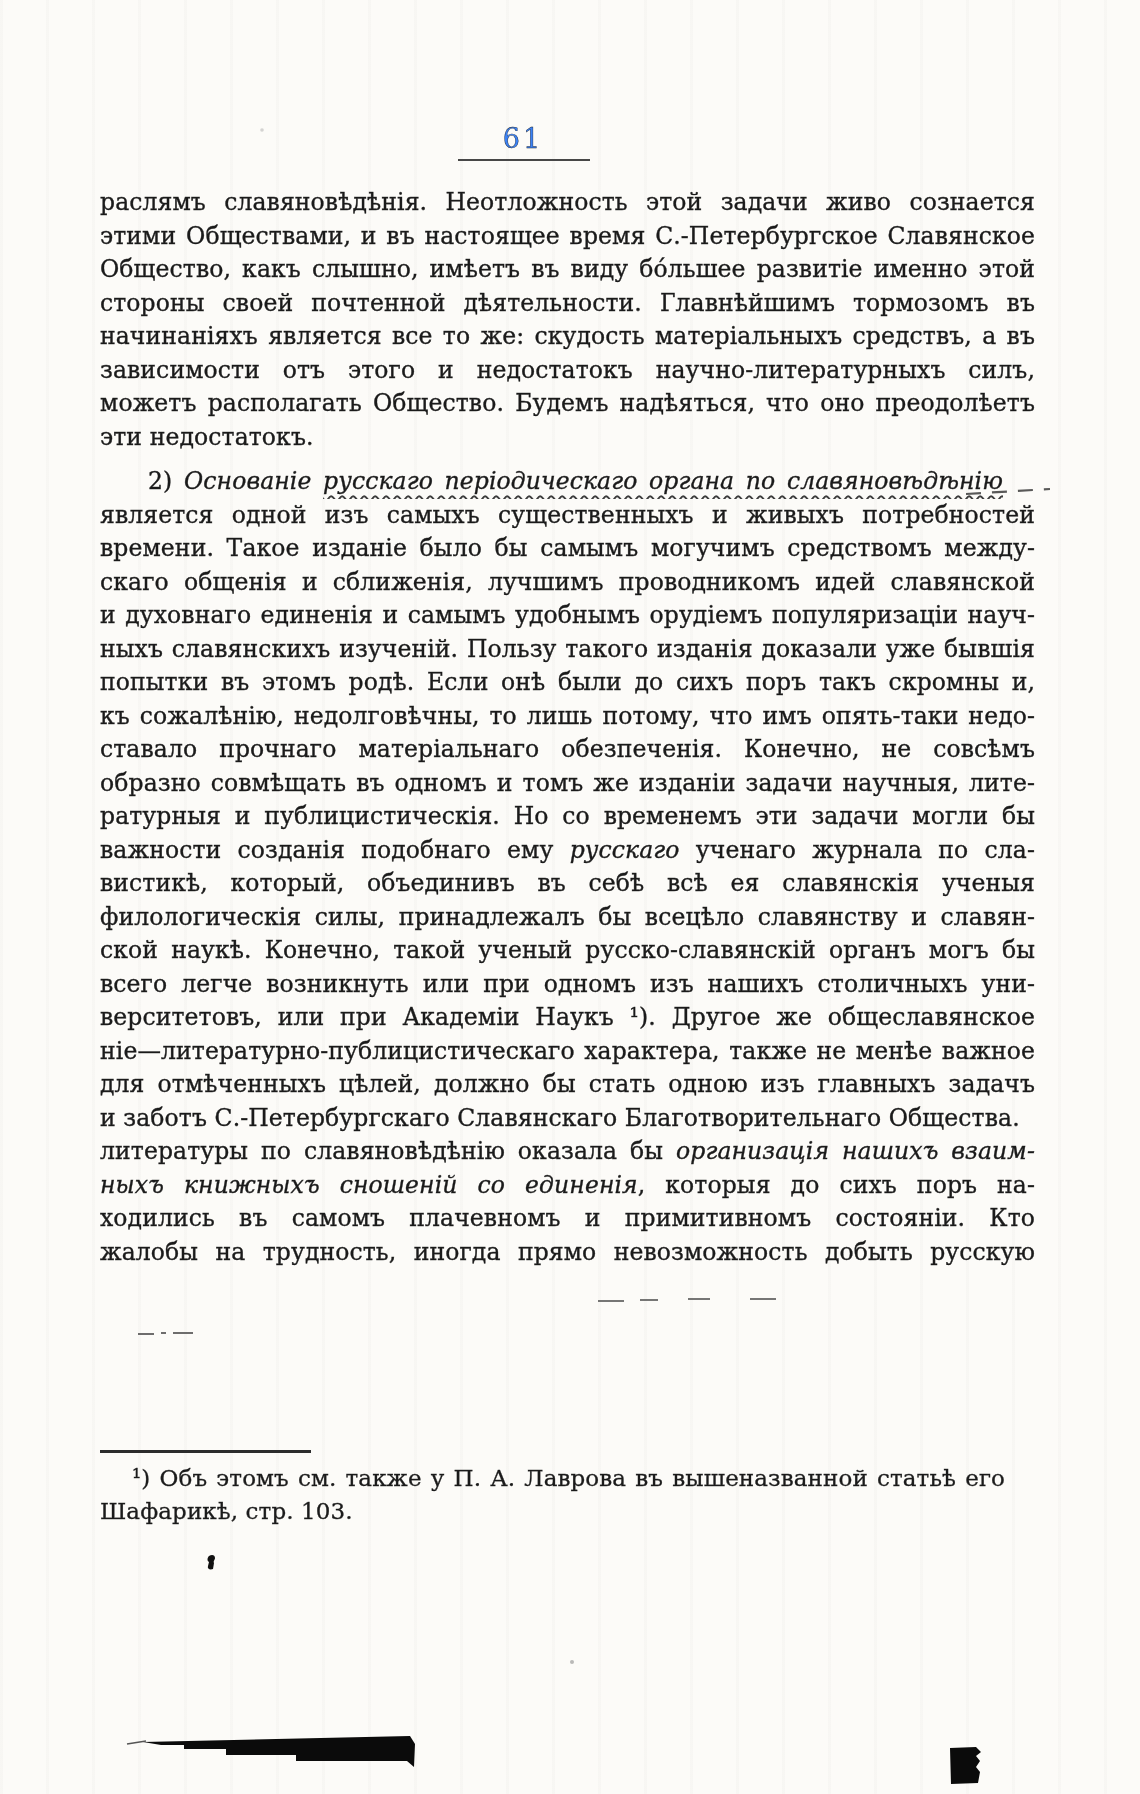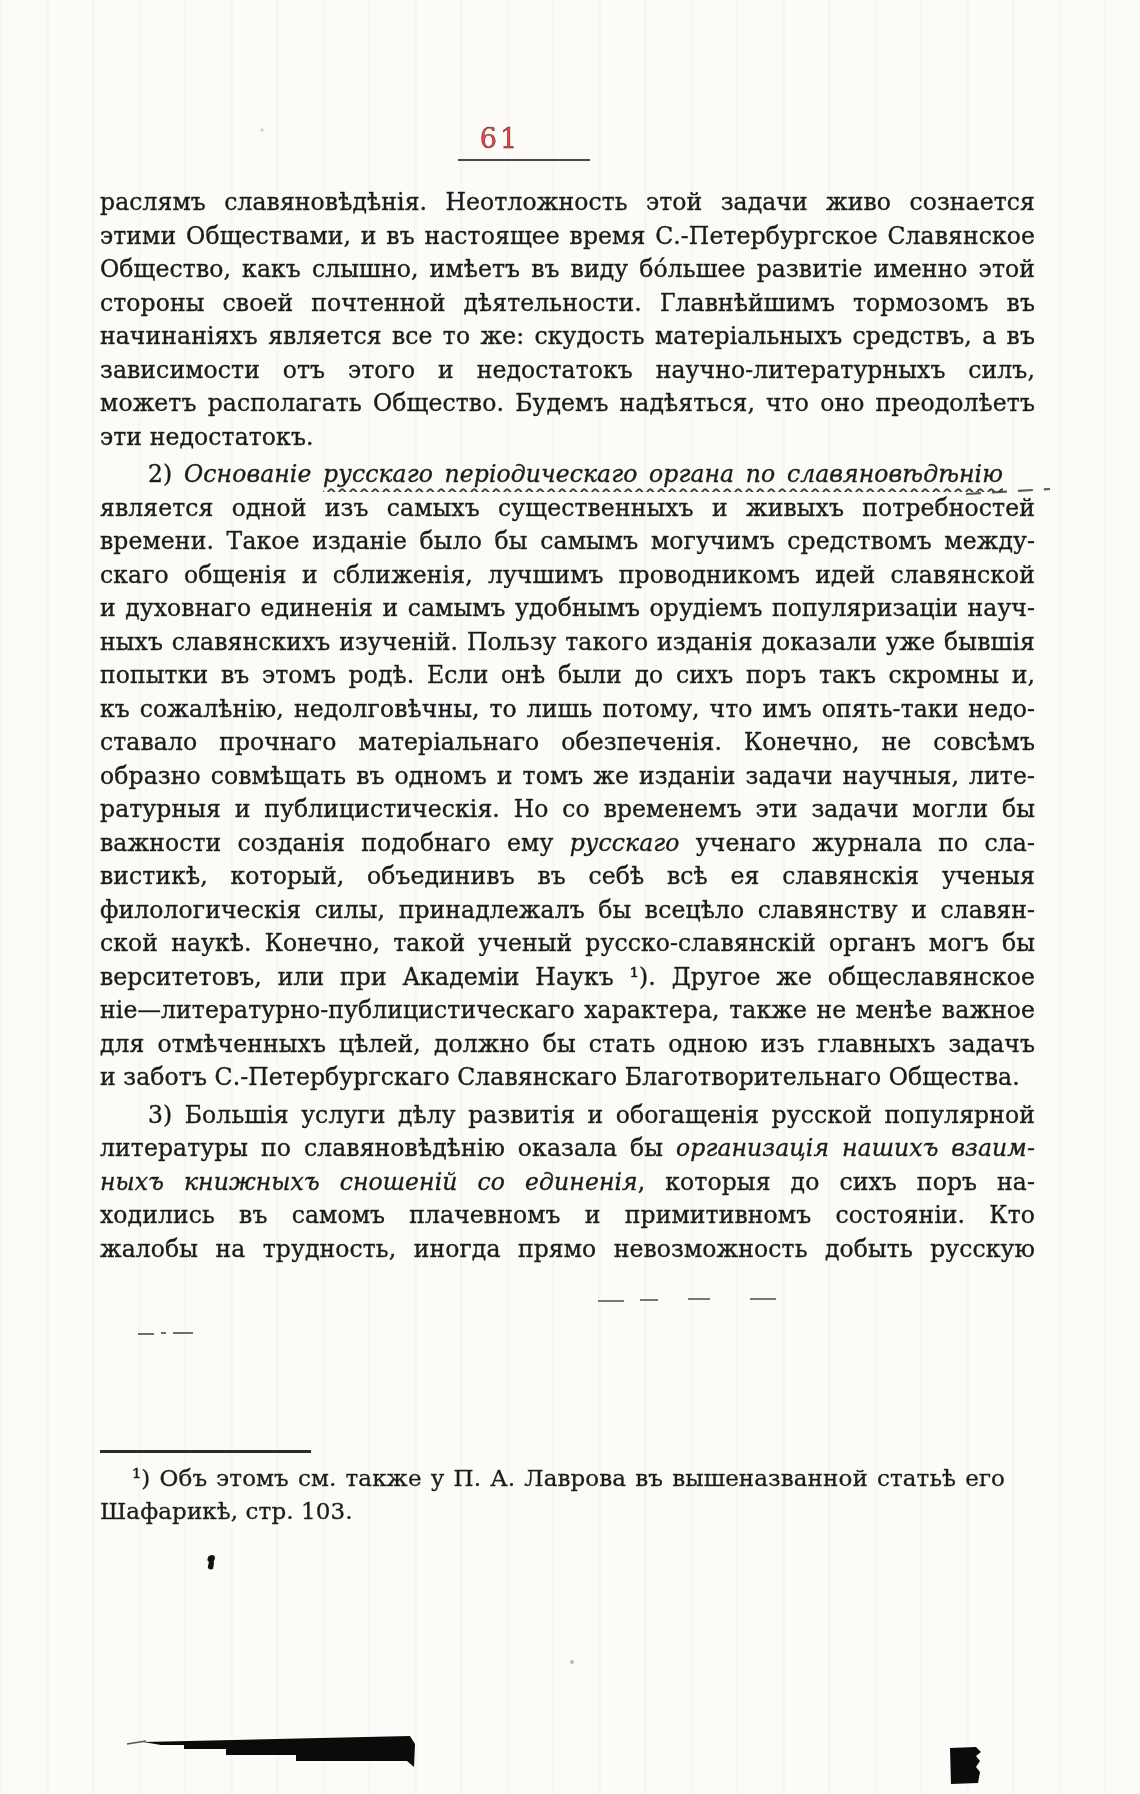--- a/index.html
+++ b/index.html
@@ -6,34 +6,34 @@
   .page{
     position:relative;width:1140px;height:1794px;margin:0 auto;
     background:#fcfbf8;overflow:hidden;
     font-family:"DejaVu Serif","DejaVu Sans",serif;color:#1b1b1b;
   }
   .page::before{ 
     content:"";position:absolute;inset:0;pointer-events:none;
     background:repeating-linear-gradient(90deg,rgba(70,70,60,0.025) 0 3px,rgba(0,0,0,0) 3px 46px);
   }
   .pagenum{
-    position:absolute;left:432px;top:123px;width:136px;text-align:center;
-    font-size:27px;letter-spacing:3px;color:#ef4444;
+    position:absolute;left:455px;top:123px;width:136px;text-align:center;
+    font-size:27px;letter-spacing:3px;color:#3b82f6;
     -webkit-text-stroke:0.4px rgba(20,20,20,0.9);
   }
   .pagenum-rule{position:absolute;left:458px;top:159px;width:132px;height:2px;background:#474747;}
   .body-block{
     position:absolute;left:100px;top:186px;width:935px;
     font-size:23.5px;line-height:33.5px;letter-spacing:0.1px;
     -webkit-text-stroke:0.4px rgba(25,25,25,0.85);
   }
   .line{height:33.5px;overflow:hidden;}
   .line.j{text-align:justify;}
   .line.j::after{content:"";display:inline-block;width:100%;height:0;}
-  .line.ind{text-indent:48px;margin-top:4px;}
+  .line.ind{text-indent:48px;margin-top:11px;}
   .line.shortr{width:903px;}
   .it{font-style:italic;}
   .u-wavy{
     text-decoration:underline;text-decoration-style:wavy;
     text-decoration-color:#3c3c3c;text-decoration-thickness:2px;
     text-underline-offset:6px;
   }
   .fn-rule{position:absolute;left:100px;top:1450px;width:211px;height:3px;background:#2c2c2c;}
   .footnote-block{
     position:absolute;left:100px;top:1462px;width:905px;
@@ -69,25 +69,25 @@
       <div class="line j"><span class="">ныхъ славянскихъ изученій. Пользу такого изданія доказали уже бывшія</span></div>
       <div class="line j"><span class="">попытки въ этомъ родѣ. Если онѣ были до сихъ поръ такъ скромны и,</span></div>
       <div class="line j"><span class="">къ сожалѣнію, недолговѣчны, то лишь потому, что имъ опять-таки недо-</span></div>
       <div class="line j"><span class="">ставало прочнаго матеріальнаго обезпеченія. Конечно, не совсѣмъ цѣлесо-</span></div>
       <div class="line j"><span class="">образно совмѣщать въ одномъ и томъ же изданіи задачи научныя, лите-</span></div>
       <div class="line j"><span class="">ратурныя и публицистическія. Но со временемъ эти задачи могли бы</span></div>
       <div class="line j"><span class="">важности созданія подобнаго ему </span><span class="it ">русскаго</span><span class=""> ученаго журнала по сла-</span></div>
       <div class="line j"><span class="">вистикѣ, который, объединивъ въ себѣ всѣ ея славянскія ученыя историко-</span></div>
       <div class="line j"><span class="">филологическія силы, принадлежалъ бы всецѣло славянству и славян-</span></div>
       <div class="line j"><span class="">ской наукѣ. Конечно, такой ученый русско-славянскій органъ могъ бы</span></div>
+      <div class="line j"><span class="">всего легче возникнуть или при одномъ изъ нашихъ столичныхъ уни-</span></div>
       <div class="line j"><span class="">верситетовъ, или при Академіи Наукъ ¹). Другое же общеславянское изда-</span></div>
       <div class="line j"><span class="">ніе—литературно-публицистическаго характера, также не менѣе важное</span></div>
       <div class="line j"><span class="">для отмѣченныхъ цѣлей, должно бы стать одною изъ главныхъ задачъ</span></div>
       <div class="line"><span class="">и заботъ С.-Петербургскаго Славянскаго Благотворительнаго Общества.</span></div>
-      <div class="line j ind"><span class="">3) Большія услуги дѣлу развитія и обогащенія русской популярной</span></div>
       <div class="line j"><span class="">литературы по славяновѣдѣнію оказала бы </span><span class="it ">организація нашихъ взаим-</span></div>
       <div class="line j"><span class="it ">ныхъ книжныхъ сношеній со единенія</span><span class="">, которыя до сихъ поръ на-</span></div>
       <div class="line j"><span class="">ходились въ самомъ плачевномъ и примитивномъ состояніи. Кто путешество-</span></div>
       <div class="line j"><span class="">жалобы на трудность, иногда прямо невозможность добыть русскую книгу,</span></div>
     </div>
 
   <div class="fn-rule"></div>
   <div class="footnote-block" id="footnote-block">
       <div class="line j ind"><span class="">¹) Объ этомъ см. также у П. А. Лаврова въ вышеназванной статьѣ его о</span></div>
       <div class="line"><span class="">Шафарикѣ, стр. 103.</span></div>

